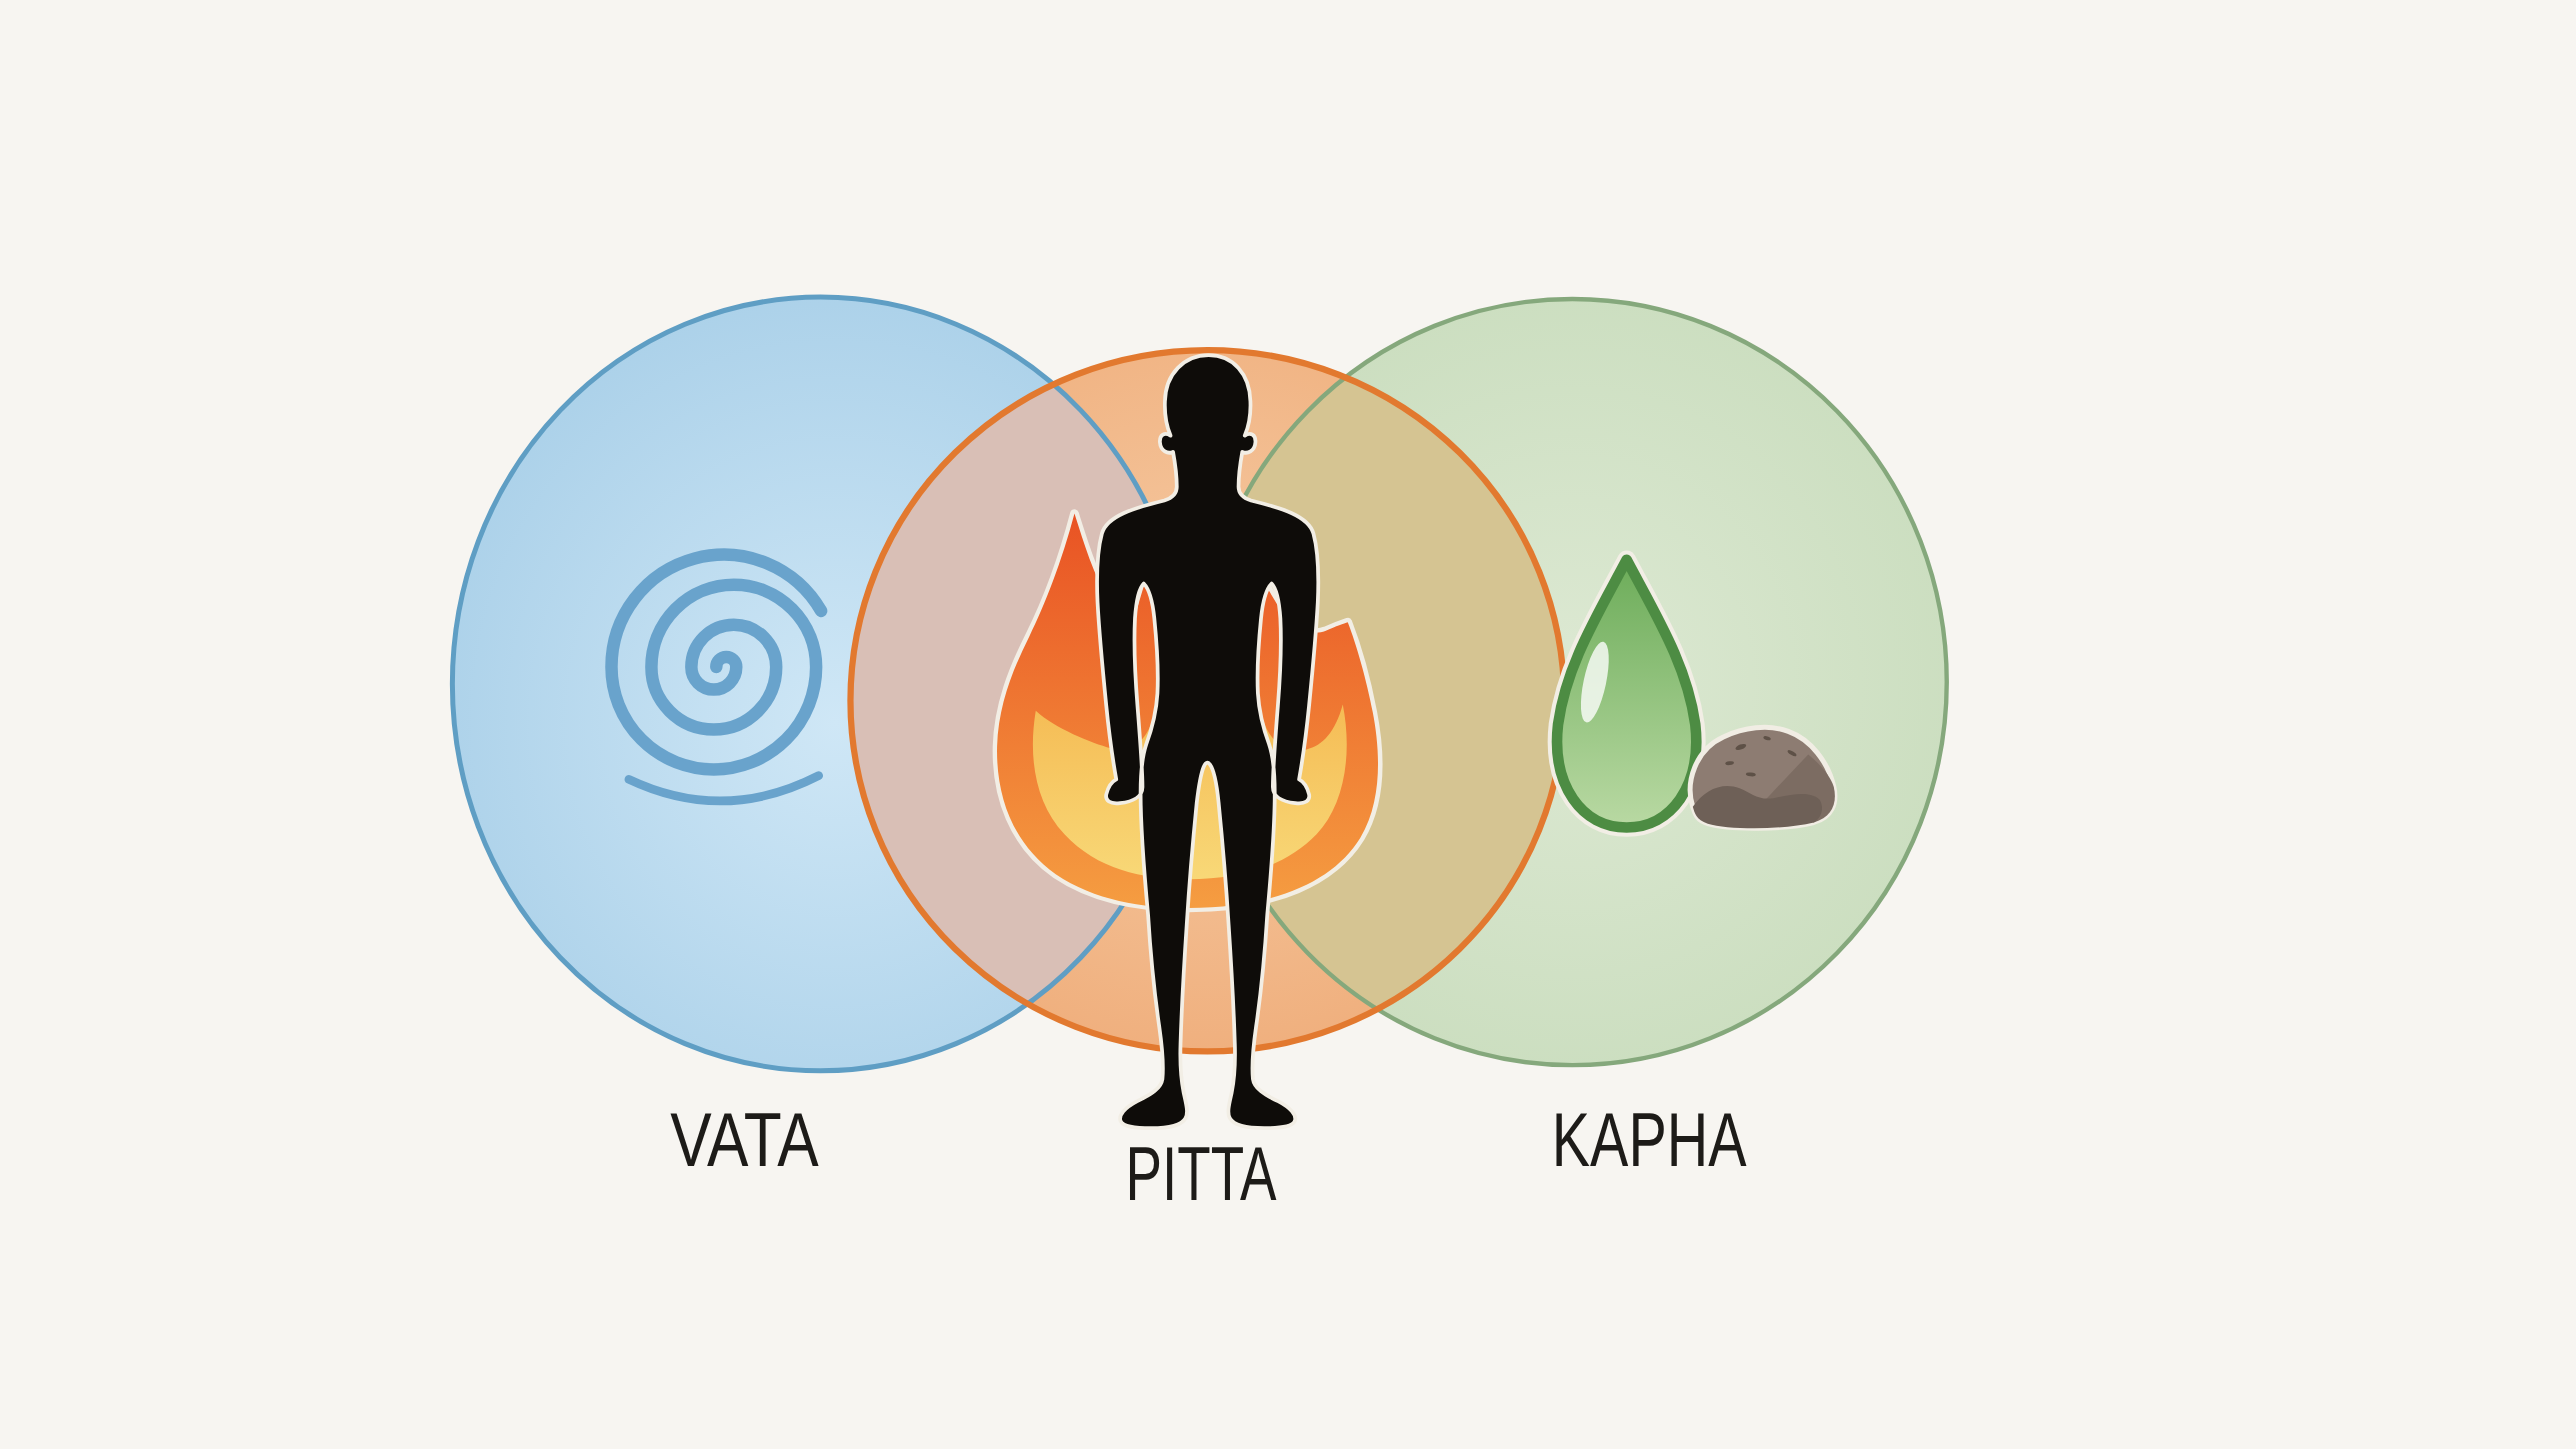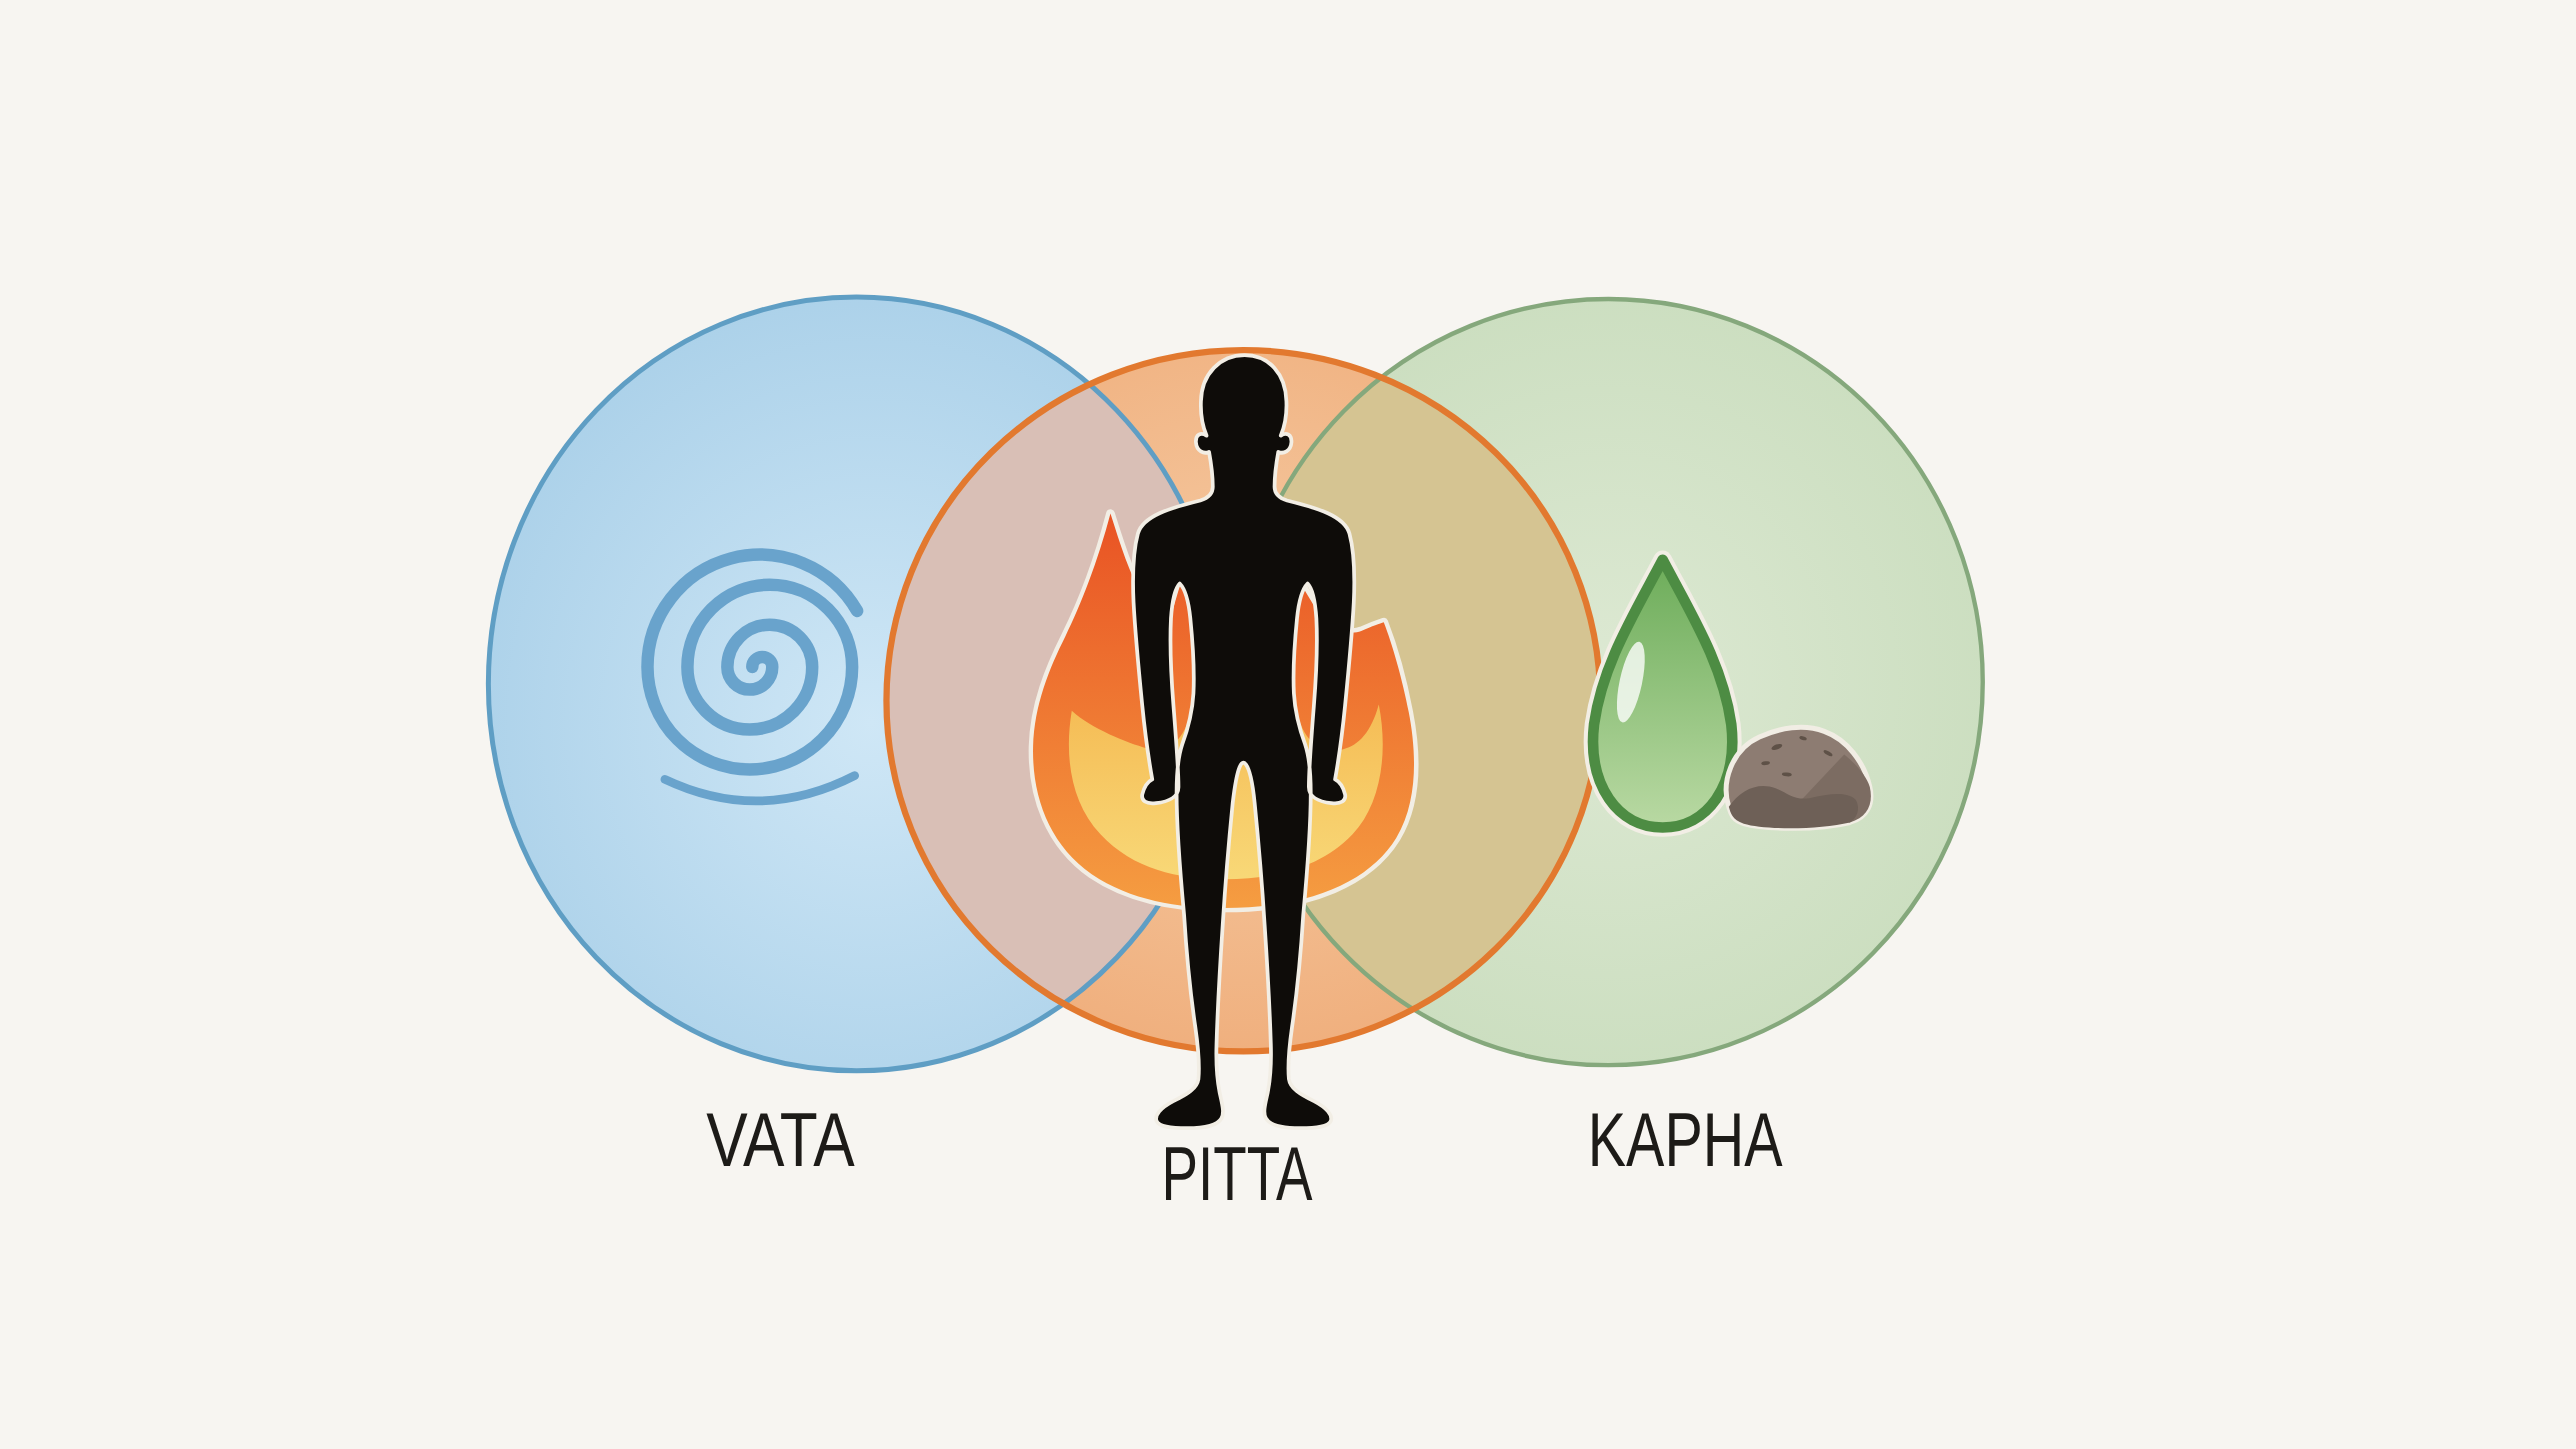--- a/index.html
+++ b/index.html
@@ -6,21 +6,20 @@
     margin: 0;
     padding: 0;
     background: #f7f5f1;
     font-family: "Liberation Sans", sans-serif;
   }
   .stage {
     position: relative;
     width: 2396px;
     height: 1449px;
     overflow: hidden;
-    margin-left: 36px;
   }
   .stage svg {
     position: absolute;
     inset: 0;
     width: 100%;
     height: 100%;
     display: block;
   }
   .dosha-label {
     font-family: "Liberation Sans", sans-serif;

